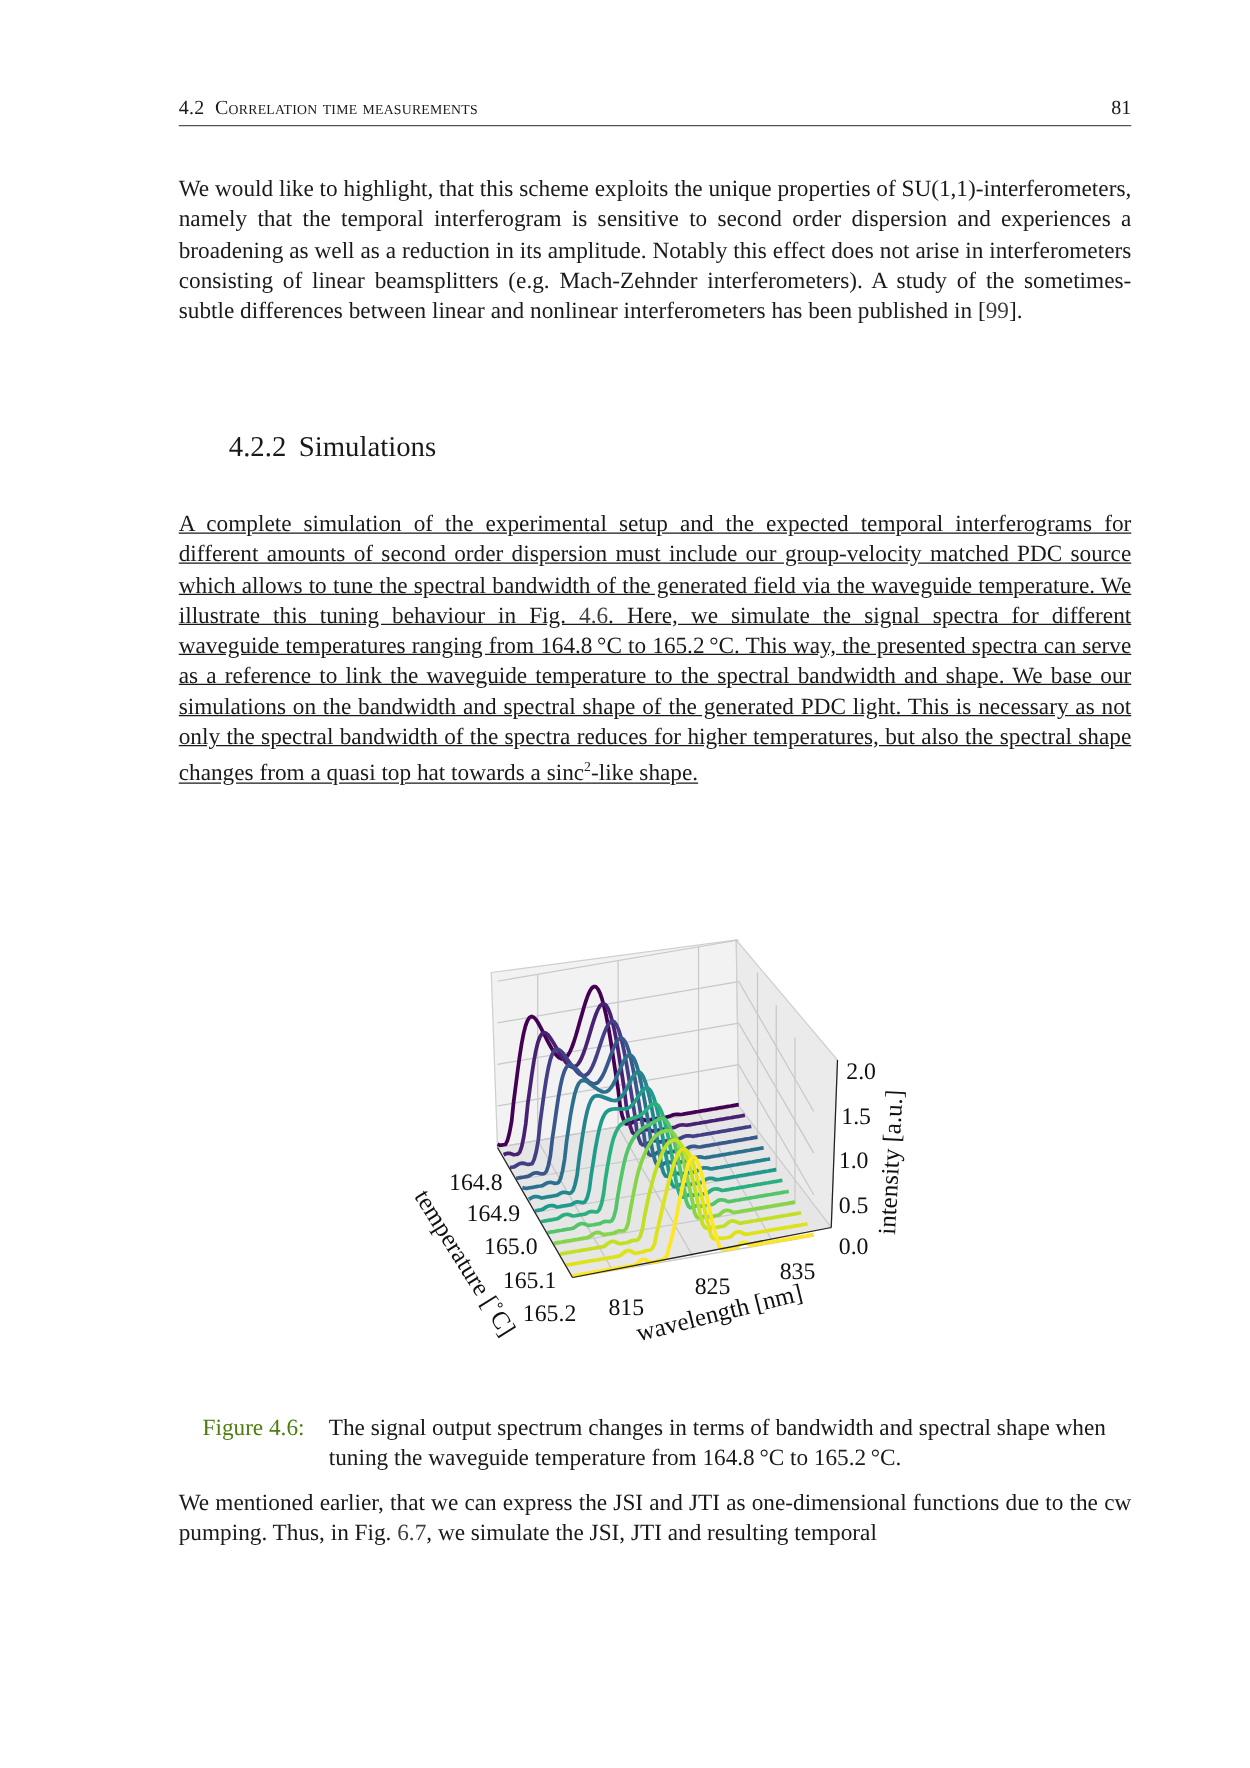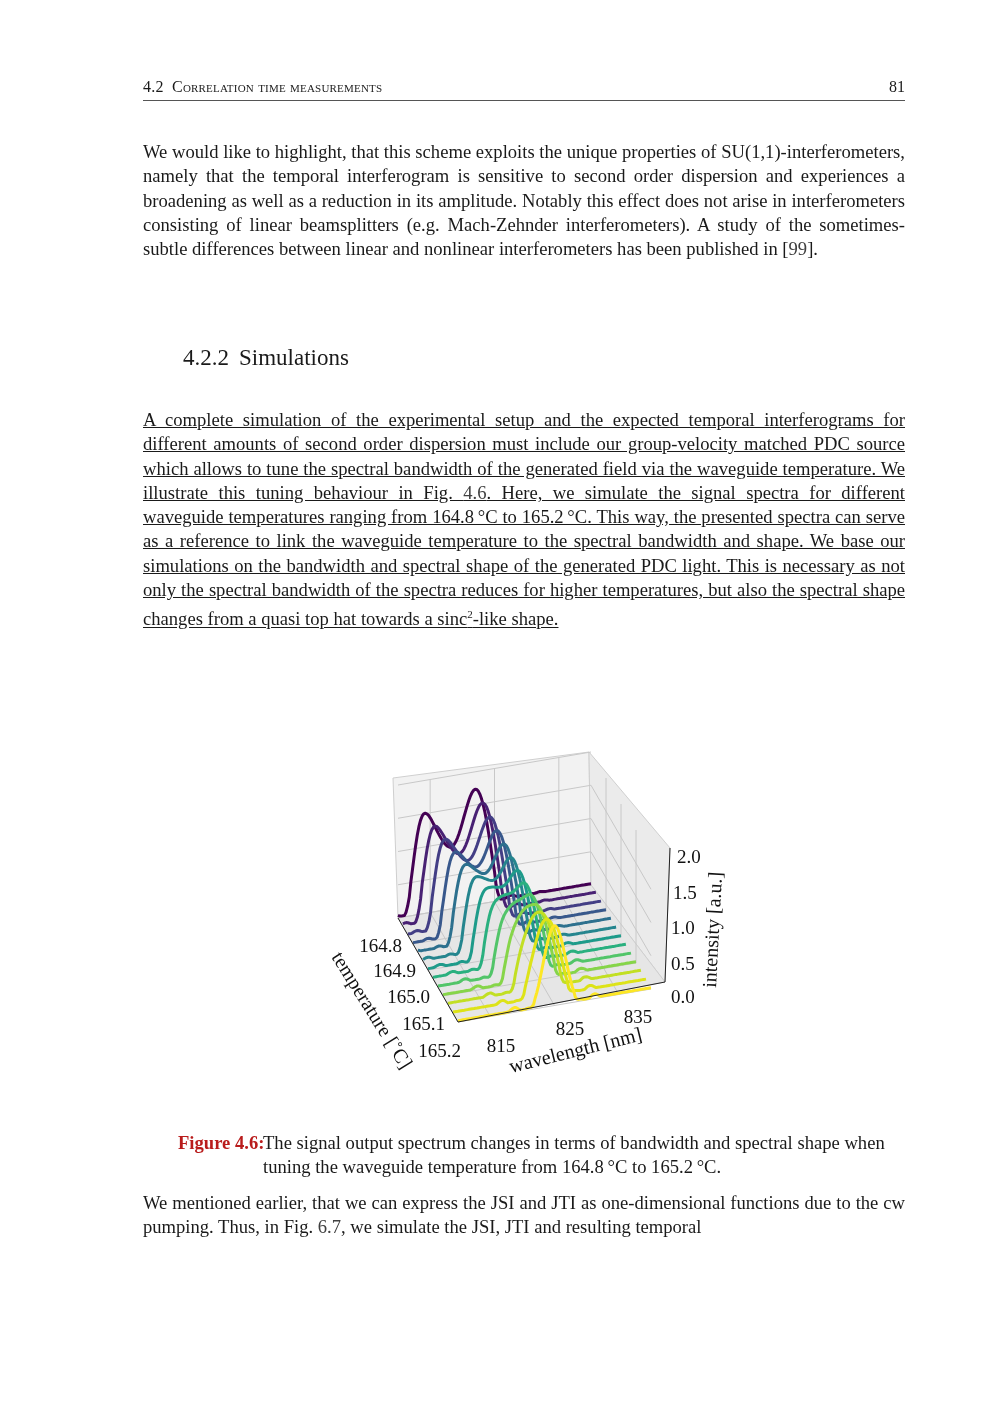--- a/index.html
+++ b/index.html
@@ -11,21 +11,21 @@
   .runhead .sec .sc { font-variant:small-caps; }
   .runhead .pg { position:absolute; right:0; top:2px; }
   .para { position:absolute; left:143px; width:762px; font-size:18.6px; line-height:24.3px;
           text-align:justify; hyphens:manual; }
   .para p { margin:0; }
   .link { color:#404040; }
   .subsec { position:absolute; left:143px; top:345px; font-size:23px;margin-left:40px; }
   .subsec .num { margin-right:10px; }
   .figure { position:absolute; left:320px; top:740px; width:420px; height:360px; }
   .caption { position:absolute; left:162px; top:1131px; width:730px; font-size:18.6px; line-height:24.3px; }
-  .caption .lbl { color:#b91c1c; font-weight:bold; position:absolute; left:16px; top:0; }
+  .caption .lbl { color:#4d7c0f; font-weight:normal; position:absolute; left:0; top:0; }
   .caption .txt { position:absolute; left:101px; top:0; width:630px; }
   svg text { font-family:"Liberation Serif", "DejaVu Serif", serif; fill:#111; }
 </style>
 </head>
 <body>
 
 <div class="runhead">
   <span class="sec"><span>4.2</span>&nbsp;&nbsp;<span class="sc">Correlation time measurements</span></span>
   <span class="pg">81</span>
 </div>

